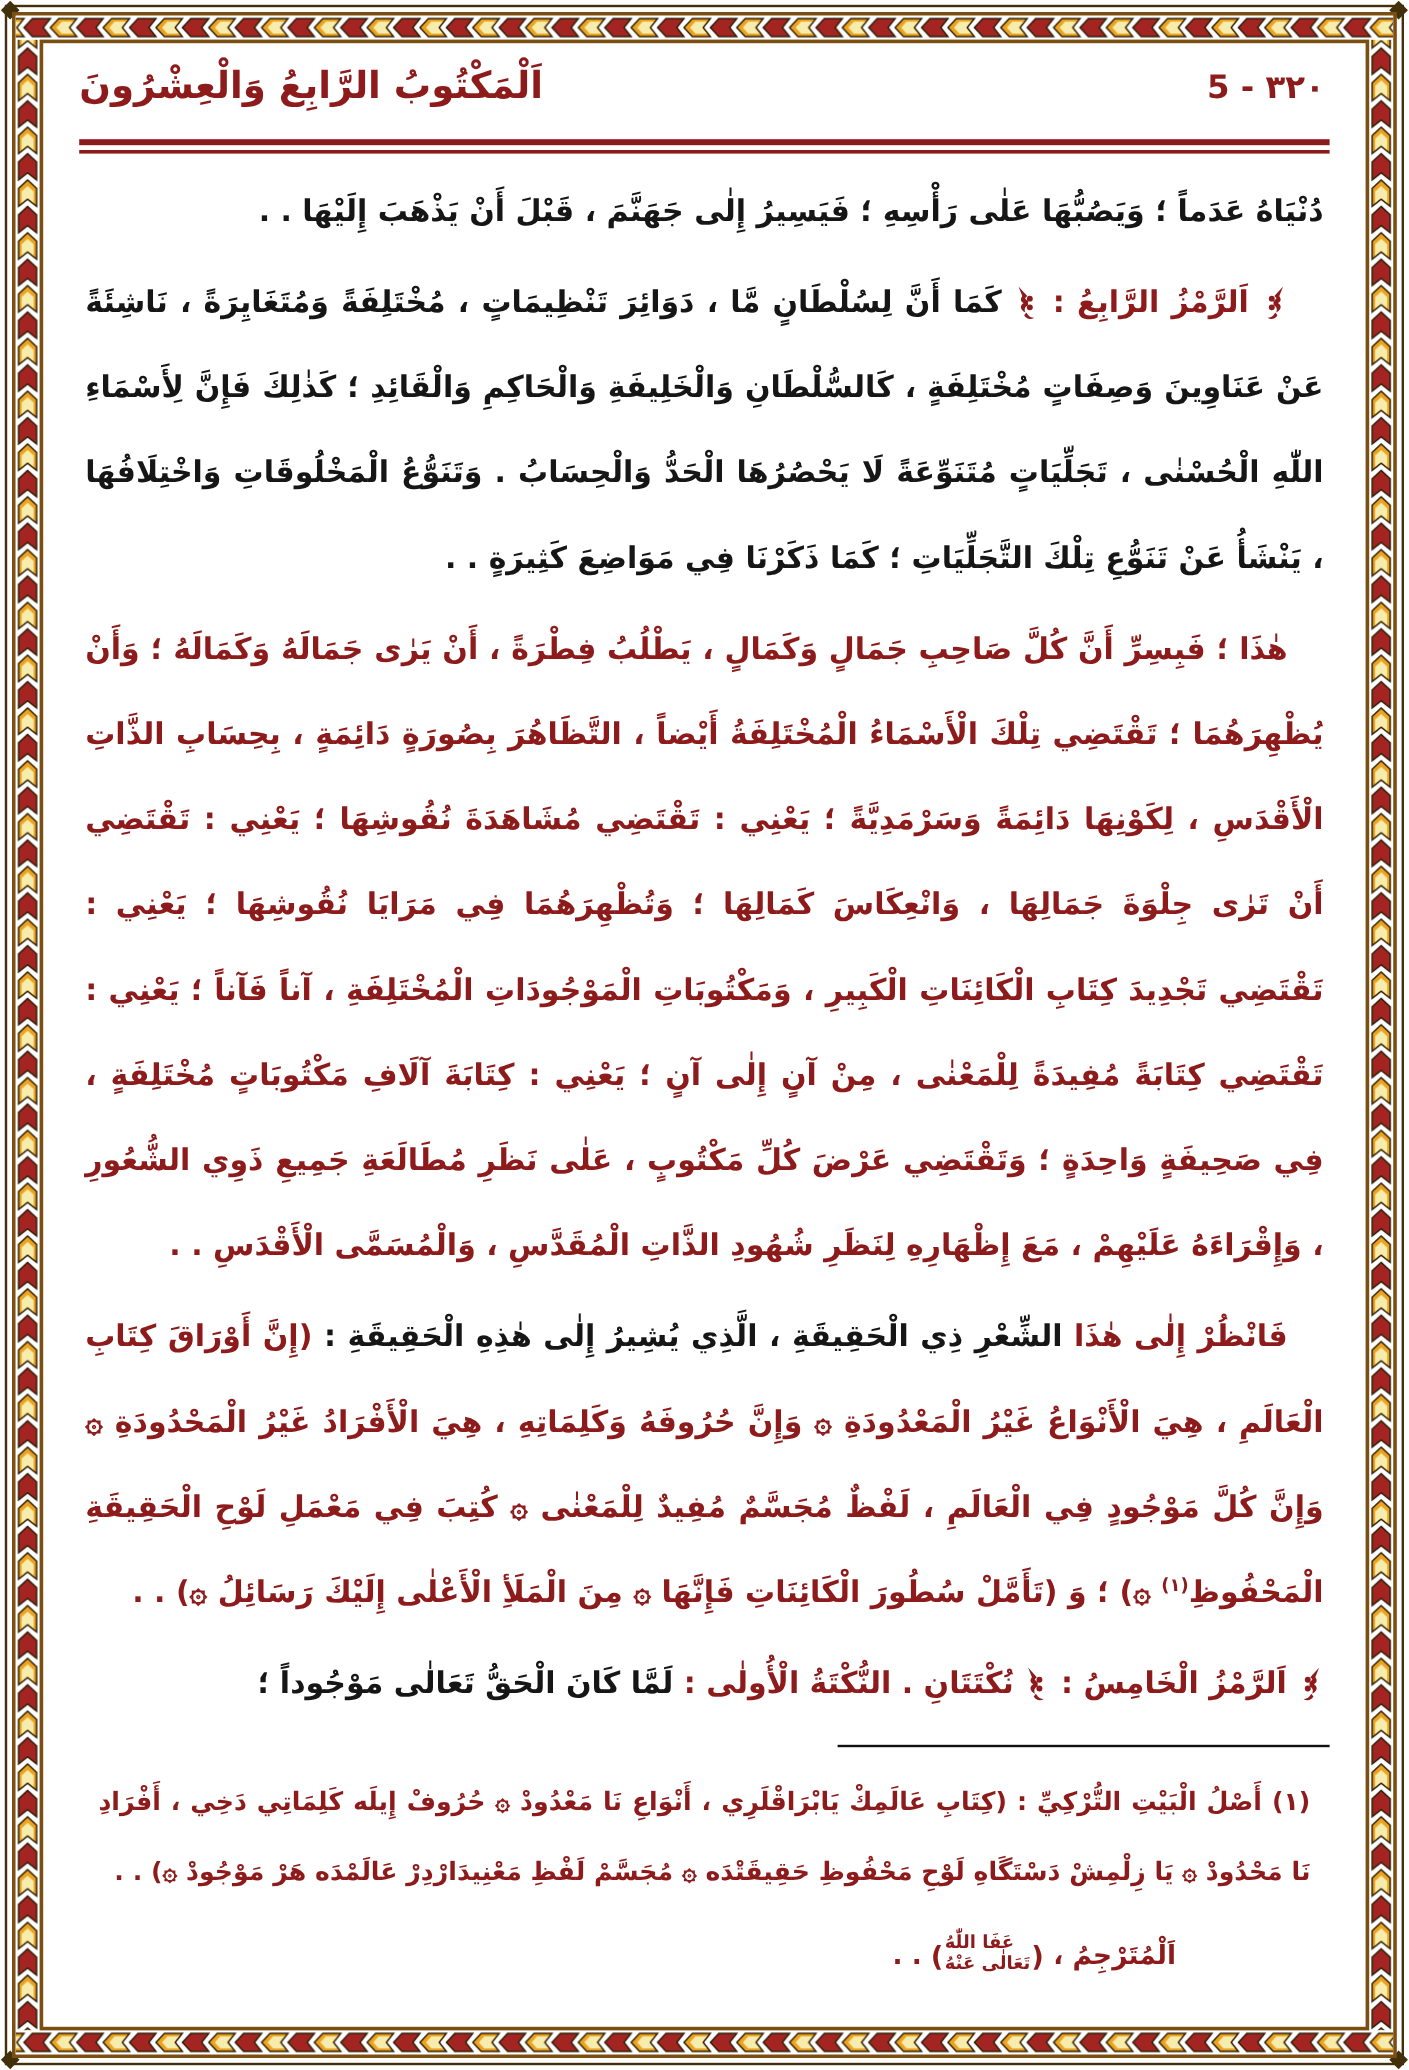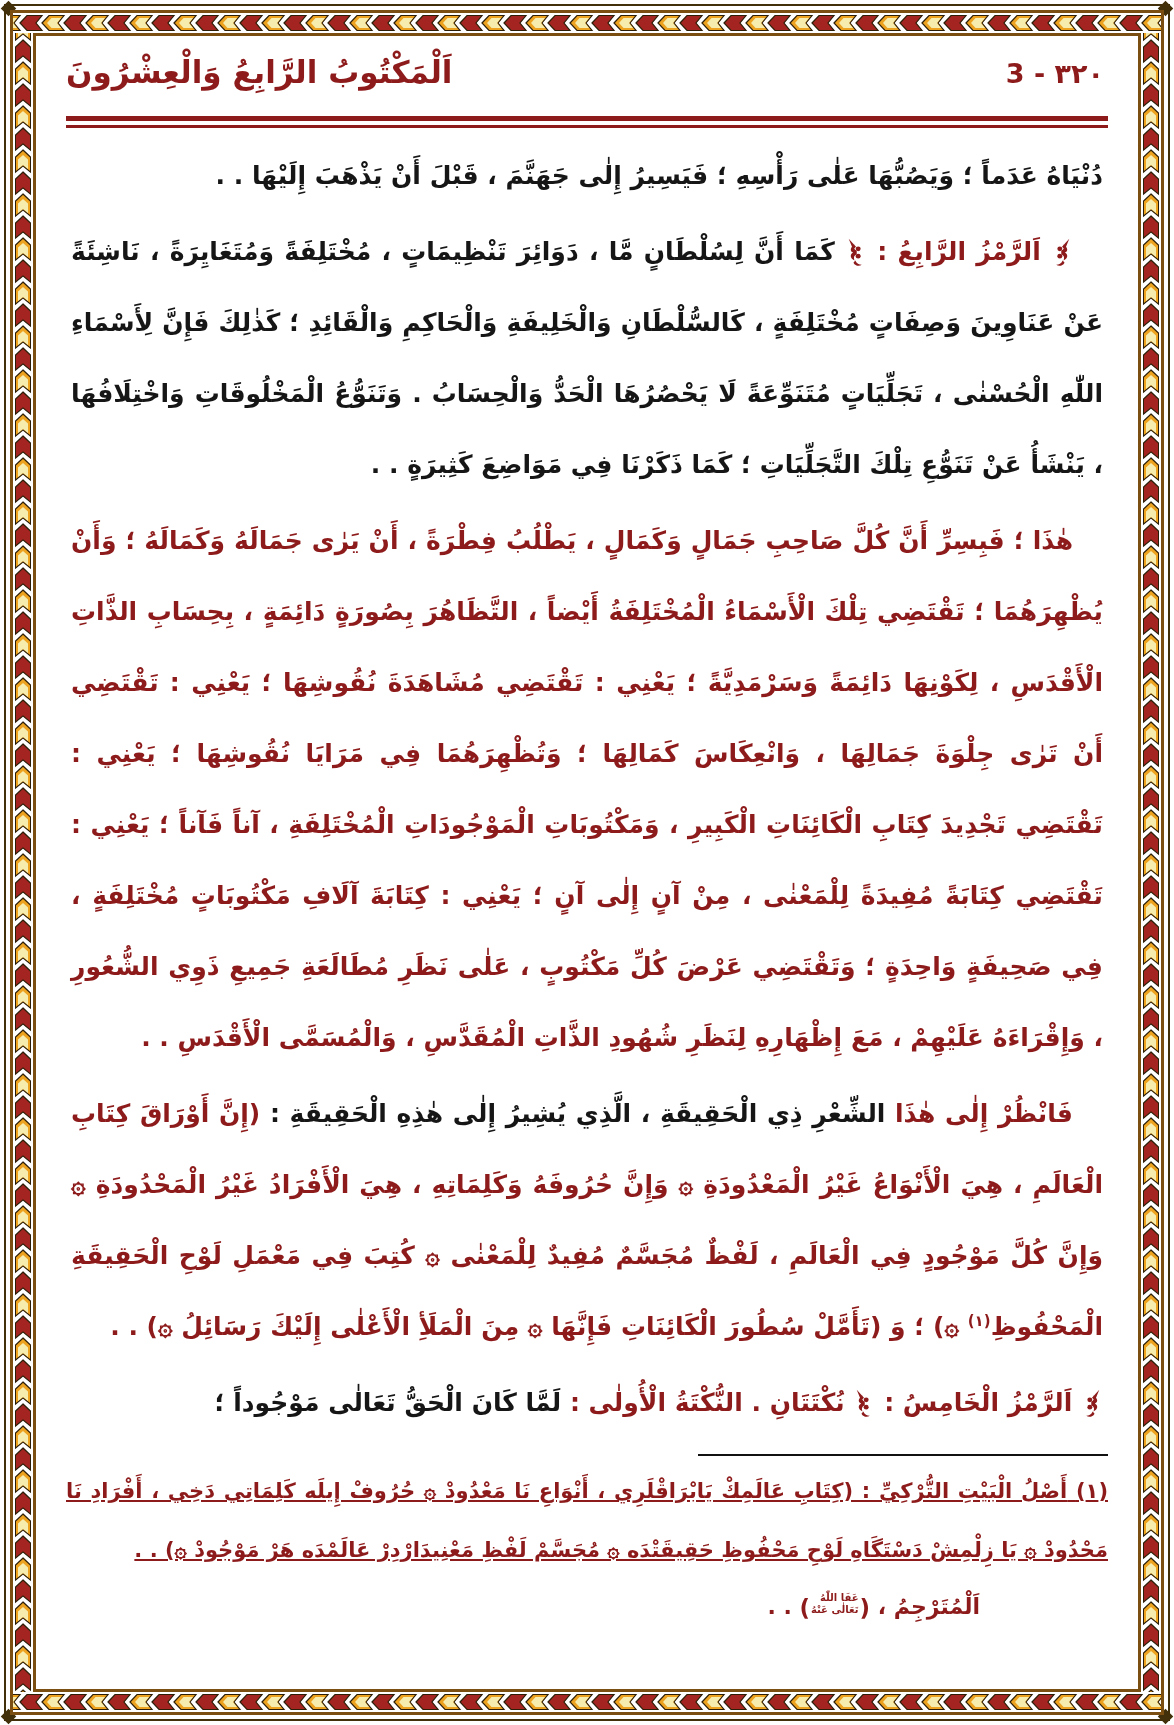--- a/index.html
+++ b/index.html
@@ -49,28 +49,28 @@
   .bodytext p.indent{text-indent:30px;}
   .red{color:var(--accent-red);}
   sup.fnref{font-size:15px;line-height:0;vertical-align:9px;}
   .orn{height:33px;width:16px;vertical-align:-9px;margin:0 3px;}
   .orn.flip{transform:scaleX(-1);}
   
   .fn-rule{width:410px;height:2px;background:#111111;margin:16px 0 6px auto;margin-right:0;margin-left:auto;}
   .fn-rule{margin-right:0;}
   .footnote-text{
     font-size:21px;font-weight:bold;color:var(--accent-red);
-    line-height:59px;text-align:justify;margin:0;text-decoration:underline;
+    line-height:59px;text-align:justify;margin:16px;
   }
   .fn-translator{
     font-size:22px;font-weight:bold;color:var(--accent-red);
     padding-left:0;padding-right:128px;margin-top:2px;line-height:50px;
   }
   .seal{
-    display:inline-block;font-size:10px;line-height:1.2;text-align:right;
+    display:inline-block;font-size:15px;line-height:1.2;text-align:left;
     vertical-align:middle;transform:translateY(-4px);padding:0 1px;
   }
   .seal-paren{font-size:23px;vertical-align:middle;}
 </style>
 </head>
 <body>
 
 <div class="page">
 
   <svg width="0" height="0" style="position:absolute" aria-hidden="true">
@@ -125,21 +125,21 @@
           <rect width="100%" height="100%" fill="url(#chainV)"></rect>
         </svg>
       </div>
   </div>
   <div class="frame-inner"></div>
 
   <div class="content">
 
     <div class="header">
       <div class="title">اَلْمَكْتُوبُ الرَّابِعُ وَالْعِشْرُونَ</div>
-      <div class="pagenum">٣٢٠ - 3</div>
+      <div class="pagenum">٣٢٠ - 5</div>
     </div>
     <div class="rule-thick"></div>
     <div class="rule-thin"></div>
 
     <div class="bodytext">
 
       <p><span>دُنْيَاهُ عَدَماً ؛ وَيَصُبُّهَا عَلٰى رَأْسِهِ ؛ فَيَسِيرُ إِلٰى جَهَنَّمَ ، قَبْلَ أَنْ يَذْهَبَ إِلَيْهَا . .</span></p>
 
       <p class="indent">
         <svg class="orn" viewBox="0 0 22 40">

